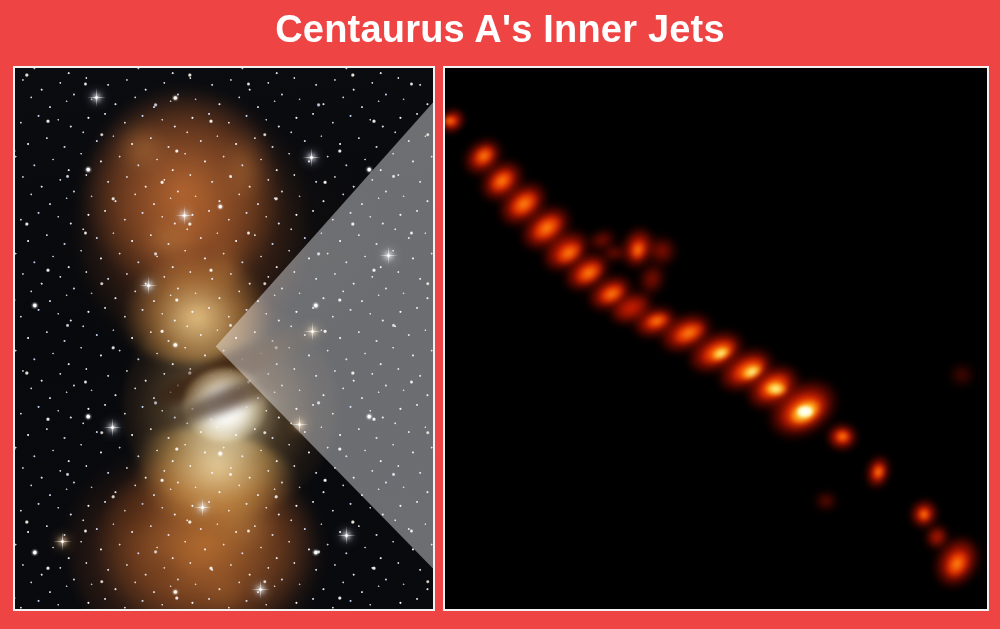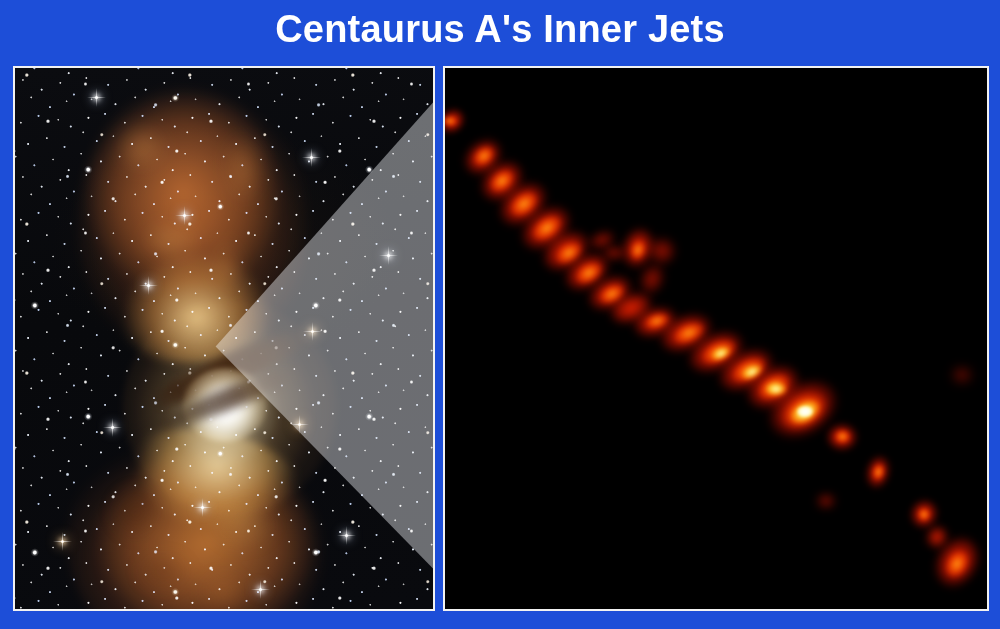--- a/index.html
+++ b/index.html
@@ -4,21 +4,21 @@
 <style>
   html, body {
     margin: 0;
     padding: 0;
     background: #000000;
   }
   #stage {
     position: relative;
     width: 1000px;
     height: 629px;
-    background: #1d4ed8;
+    background: #ef4444;
     overflow: hidden;
     font-family: "Liberation Sans", sans-serif;
   }
 
   
   #title {
     position: absolute;
     left: 0;
     top: 6px;
     width: 1000px;

